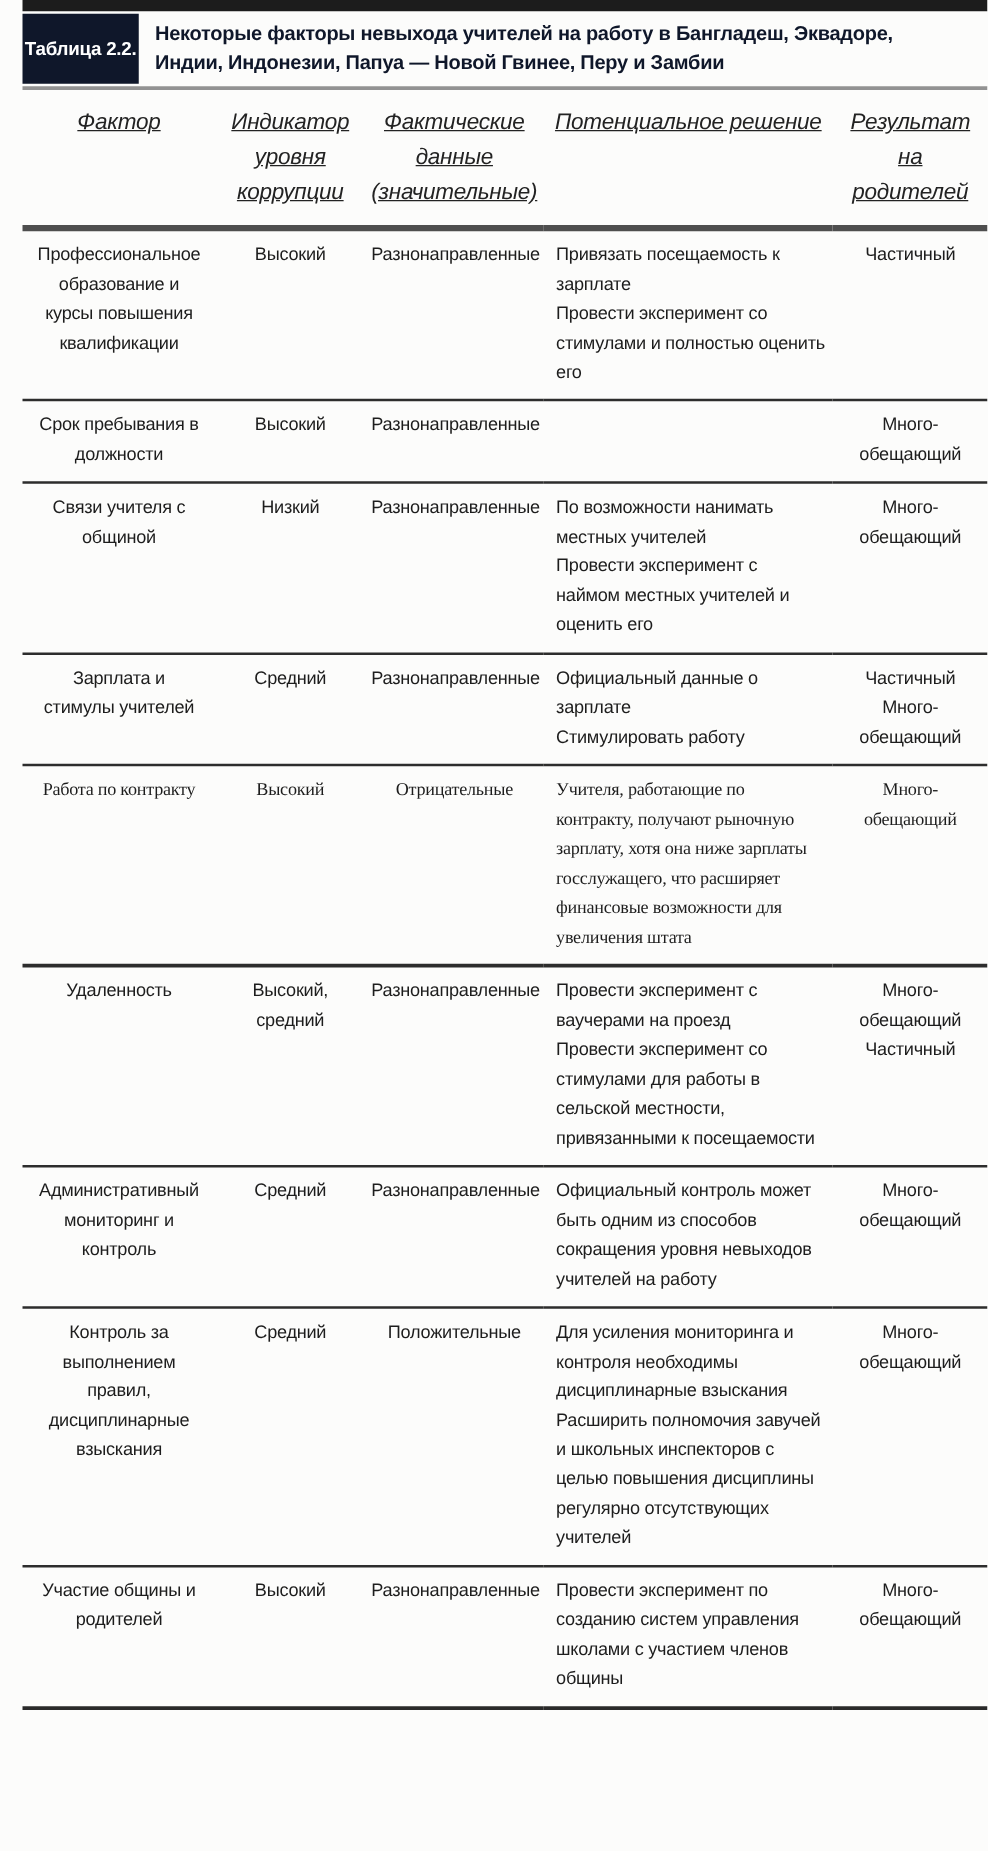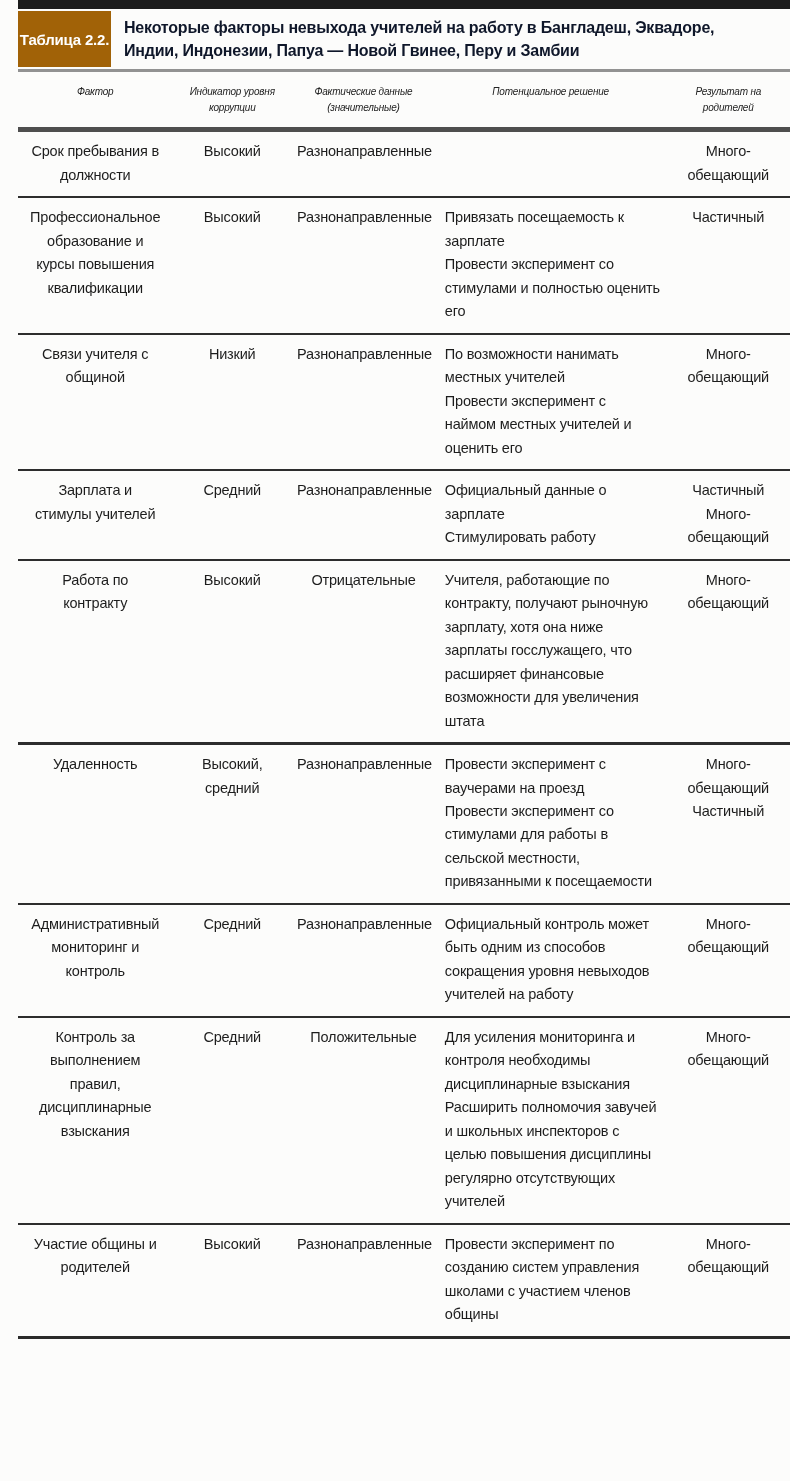--- a/index.html
+++ b/index.html
@@ -20,21 +20,21 @@
   }
   .titleblock {
     display: flex;
     align-items: stretch;
     margin-left: 18px;
     margin-top: 2px;
   }
   .tag {
     flex: 0 0 93px;
     min-height: 50px;
-    background: #a16207;
+    background: #0f172a;
     color: #ffffff;
     font-weight: bold;
     font-size: 15px;
     display: flex;
     align-items: center;
     justify-content: center;
     white-space: nowrap;
   }
   .title {
     font-weight: bold;
@@ -58,41 +58,42 @@
   }
   col.w-factor   { width: 20%; }
   col.w-ind      { width: 15.5%; }
   col.w-data     { width: 18.5%; }
   col.w-sol      { width: 30%; }
   col.w-res      { width: 16%; }
 
   th {
     font-style: italic;
     font-weight: normal;
-    font-size: 10px;
+    font-size: 18px;
     color: #232323;
     vertical-align: top;
     line-height: 1.55;
     padding: 12px 4px 12px;
     border-bottom: 5px solid #4e4e4e;
+    text-decoration: underline;
   }
   td {
     font-size: 14.5px;
     line-height: 1.62;
     vertical-align: top;
     padding: 8px 5px 9px;
     border-bottom: 2px solid #2d2d2d;
     color: #1d1d1d;
   }
   td.c-factor, td.c-ind, td.c-data, td.c-res { text-align: center; }
   td.c-factor { padding-left: 12px; padding-right: 12px; }
   td.c-sol { text-align: left; padding-left: 10px; padding-right: 6px; }
 
   tbody tr:nth-child(5)  td,
-  tbody tr:nth-child(10) td { border-bottom-width: 3px; }
+  tbody tr:nth-child(10) td { border-bottom-width: 3px; font-family: Liberation Serif, serif; }
   tbody tr:nth-child(11) td { padding-top: 24px; }
   tbody tr:last-child    td { border-bottom: 3px solid #2a2a2a; }
 
   .sol { margin: 0; }
   .res-item { margin: 0; }
 </style>
 </head>
 <body>
 
 <div class="page">
@@ -118,38 +119,38 @@
       <tr>
         <th>Фактор</th>
         <th>Индикатор уровня коррупции</th>
         <th>Фактические данные (значительные)</th>
         <th>Потенциальное решение</th>
         <th>Результат на родителей</th>
       </tr>
     </thead>
     <tbody id="rows-body">
         <tr>
-          <td class="c-factor">Срок пребывания в должности</td>
-          <td class="c-ind">Высокий</td>
-          <td class="c-data">Разнонаправленные</td>
-          <td class="c-sol"></td>
-          <td class="c-res">
-            <div class="res-item">Много-обещающий</div>
-          </td>
-        </tr>
-        <tr>
           <td class="c-factor">Профессиональное образование и курсы повышения квалификации</td>
           <td class="c-ind">Высокий</td>
           <td class="c-data">Разнонаправленные</td>
           <td class="c-sol">
             <div class="sol">Привязать посещаемость к зарплате</div>
             <div class="sol">Провести эксперимент со стимулами и полностью оценить его</div>
           </td>
           <td class="c-res">
             <div class="res-item">Частичный</div>
+          </td>
+        </tr>
+        <tr>
+          <td class="c-factor">Срок пребывания в должности</td>
+          <td class="c-ind">Высокий</td>
+          <td class="c-data">Разнонаправленные</td>
+          <td class="c-sol"></td>
+          <td class="c-res">
+            <div class="res-item">Много-обещающий</div>
           </td>
         </tr>
         <tr>
           <td class="c-factor">Связи учителя с общиной</td>
           <td class="c-ind">Низкий</td>
           <td class="c-data">Разнонаправленные</td>
           <td class="c-sol">
             <div class="sol">По возможности нанимать местных учителей</div>
             <div class="sol">Провести эксперимент с наймом местных учителей и оценить его</div>
           </td>

